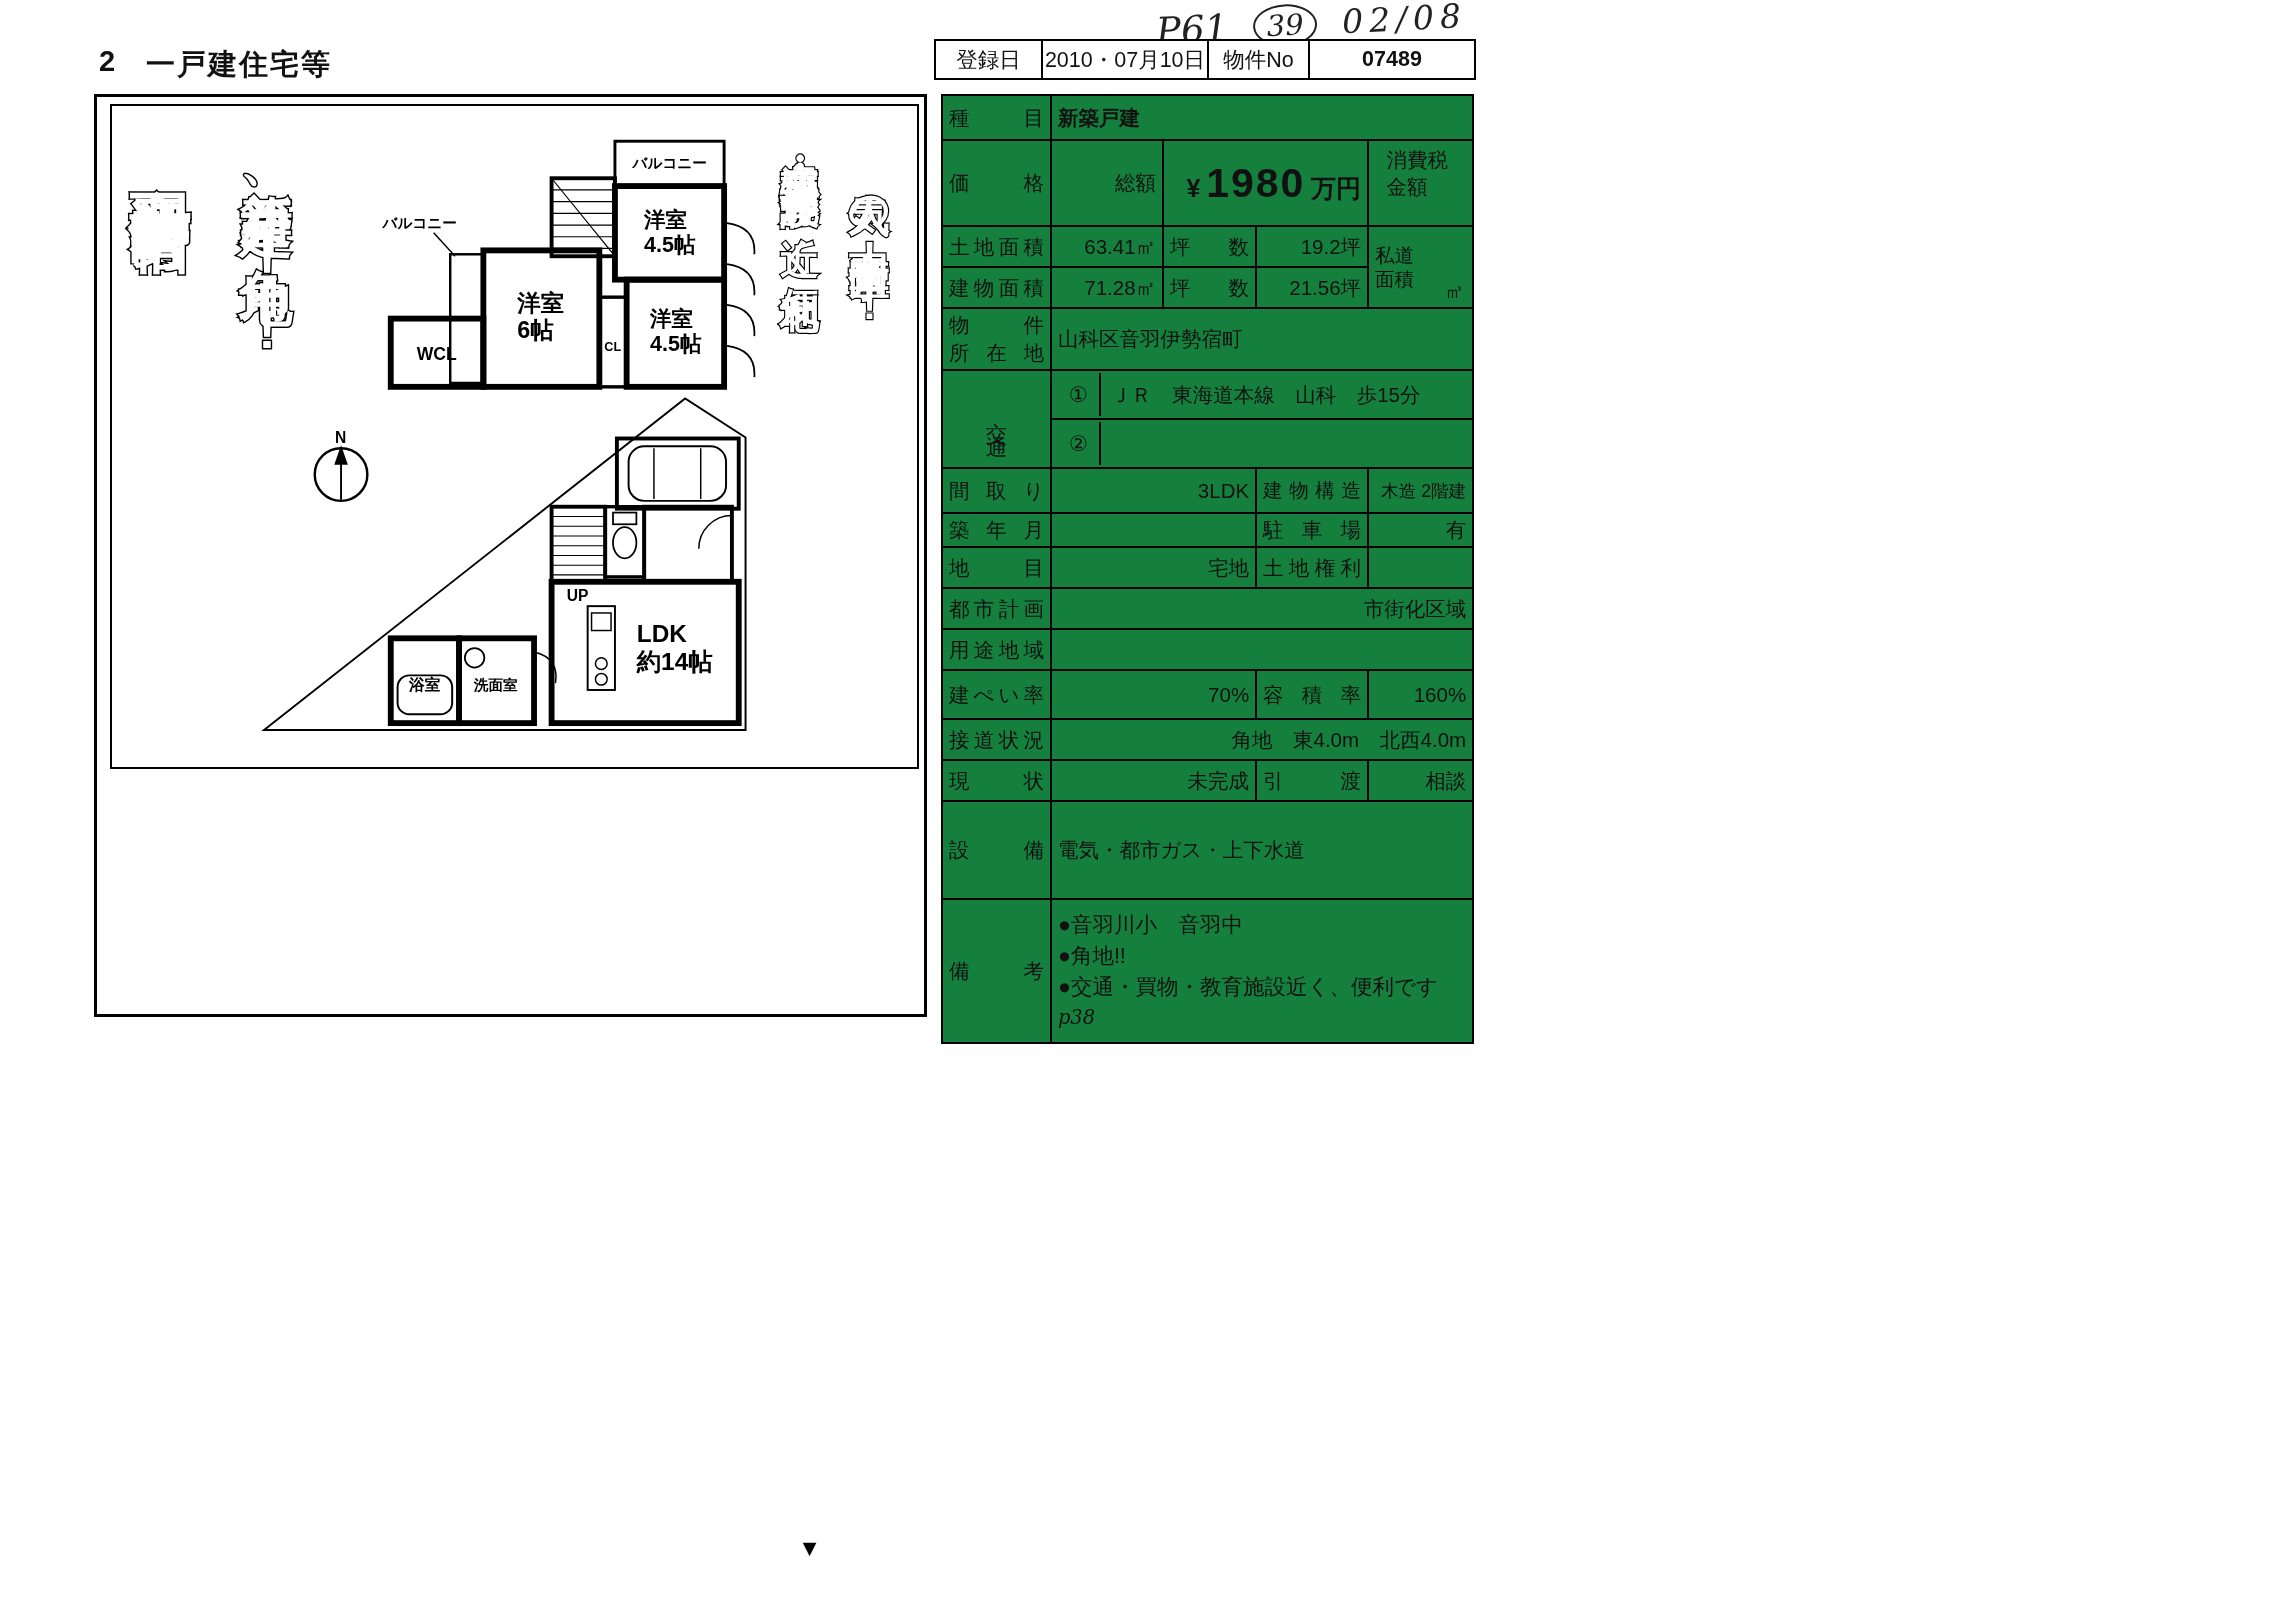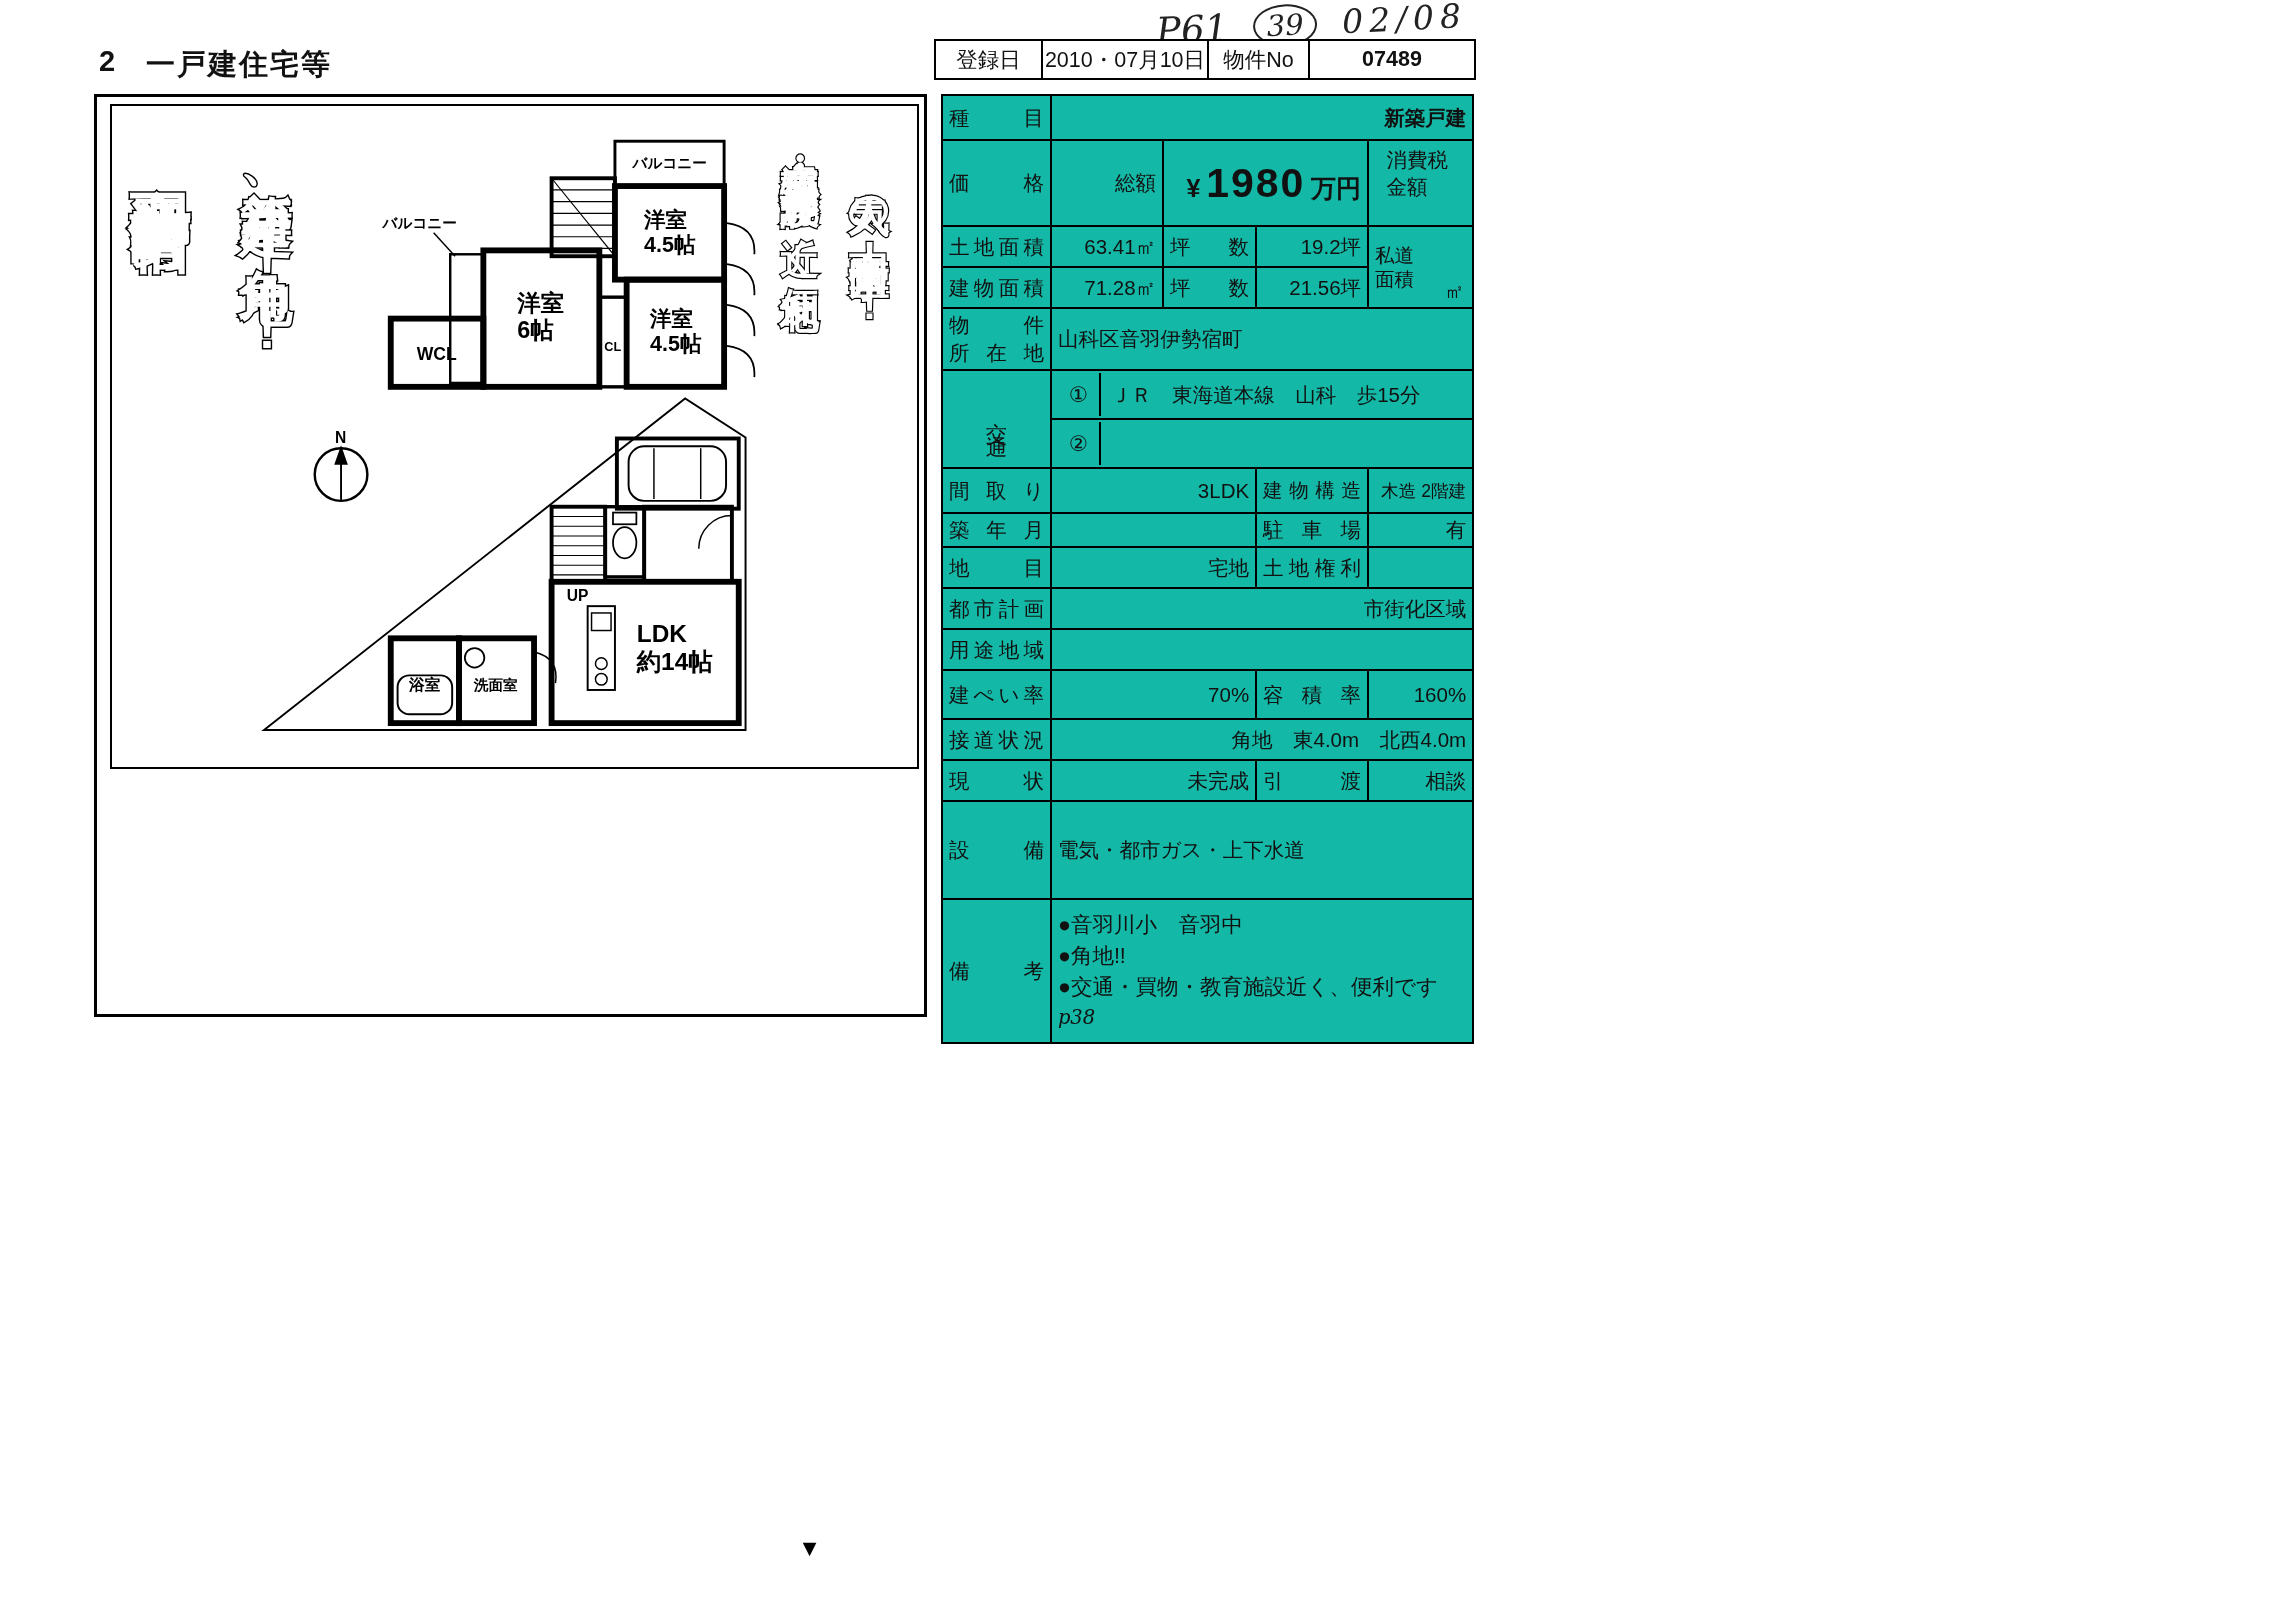--- a/index.html
+++ b/index.html
@@ -32,27 +32,27 @@
   .banner{position:absolute;writing-mode:vertical-rl;text-orientation:upright;line-height:1;
           font-weight:800;color:#fff;-webkit-text-stroke:2.9px #000;paint-order:stroke fill;letter-spacing:4.9px}
   .banner.small{-webkit-text-stroke:2.4px #000;letter-spacing:2.9px}
 
   
   .fl{position:absolute;transform:translate(-50%,-50%);text-align:left;font-weight:bold;
       line-height:1.15;white-space:nowrap;color:#000}
 
   
   table.spec{position:absolute;left:941px;top:94px;width:532px;border-collapse:collapse;
-             table-layout:fixed;border:2.9px solid #000;background:#14b8a6}
+             table-layout:fixed;border:2.9px solid #000;background:#15803d}
   table.spec td{border:2px solid #000;font-size:20.5px;padding:2px 5.9px;vertical-align:middle;overflow:hidden}
   td.lbl{text-align:justify;text-align-last:justify;text-justify:inter-character;padding:0 11.7px;font-size:21.5px}
   td.lbl div{text-align:justify;text-align-last:justify}
   td.ctr{text-align:right}
   td.topleft{vertical-align:top;text-align:left;padding:5.9px 9.8px}
-  .type-val{font-size:25px;font-weight:bold;text-align:right}
+  .type-val{font-size:25px;font-weight:bold;text-align:left}
   .price-cell{text-align:right;padding:0}
   .yen{font-size:25px;font-weight:bold}
   .price-amount{font-size:41px;font-weight:bold;letter-spacing:2px}
   .tax-inner{width:68px;margin:3.9px auto 0;font-size:20.5px;line-height:1.3;text-align:left}
   td.proad{position:relative;vertical-align:top;padding:3.9px 7.8px}
   .proad-label{width:45px;font-size:19.5px;line-height:1.25;word-break:break-all}
   .proad-unit{position:absolute;right:7.8px;bottom:2px;font-size:19.5px}
   td.pad0{padding:0}
   .acc{display:flex;height:100%;align-items:stretch;min-height:43px}
   .acc-no{width:43px;border-right:2px solid #000;display:flex;align-items:center;justify-content:center;font-size:21.5px;flex:none}

